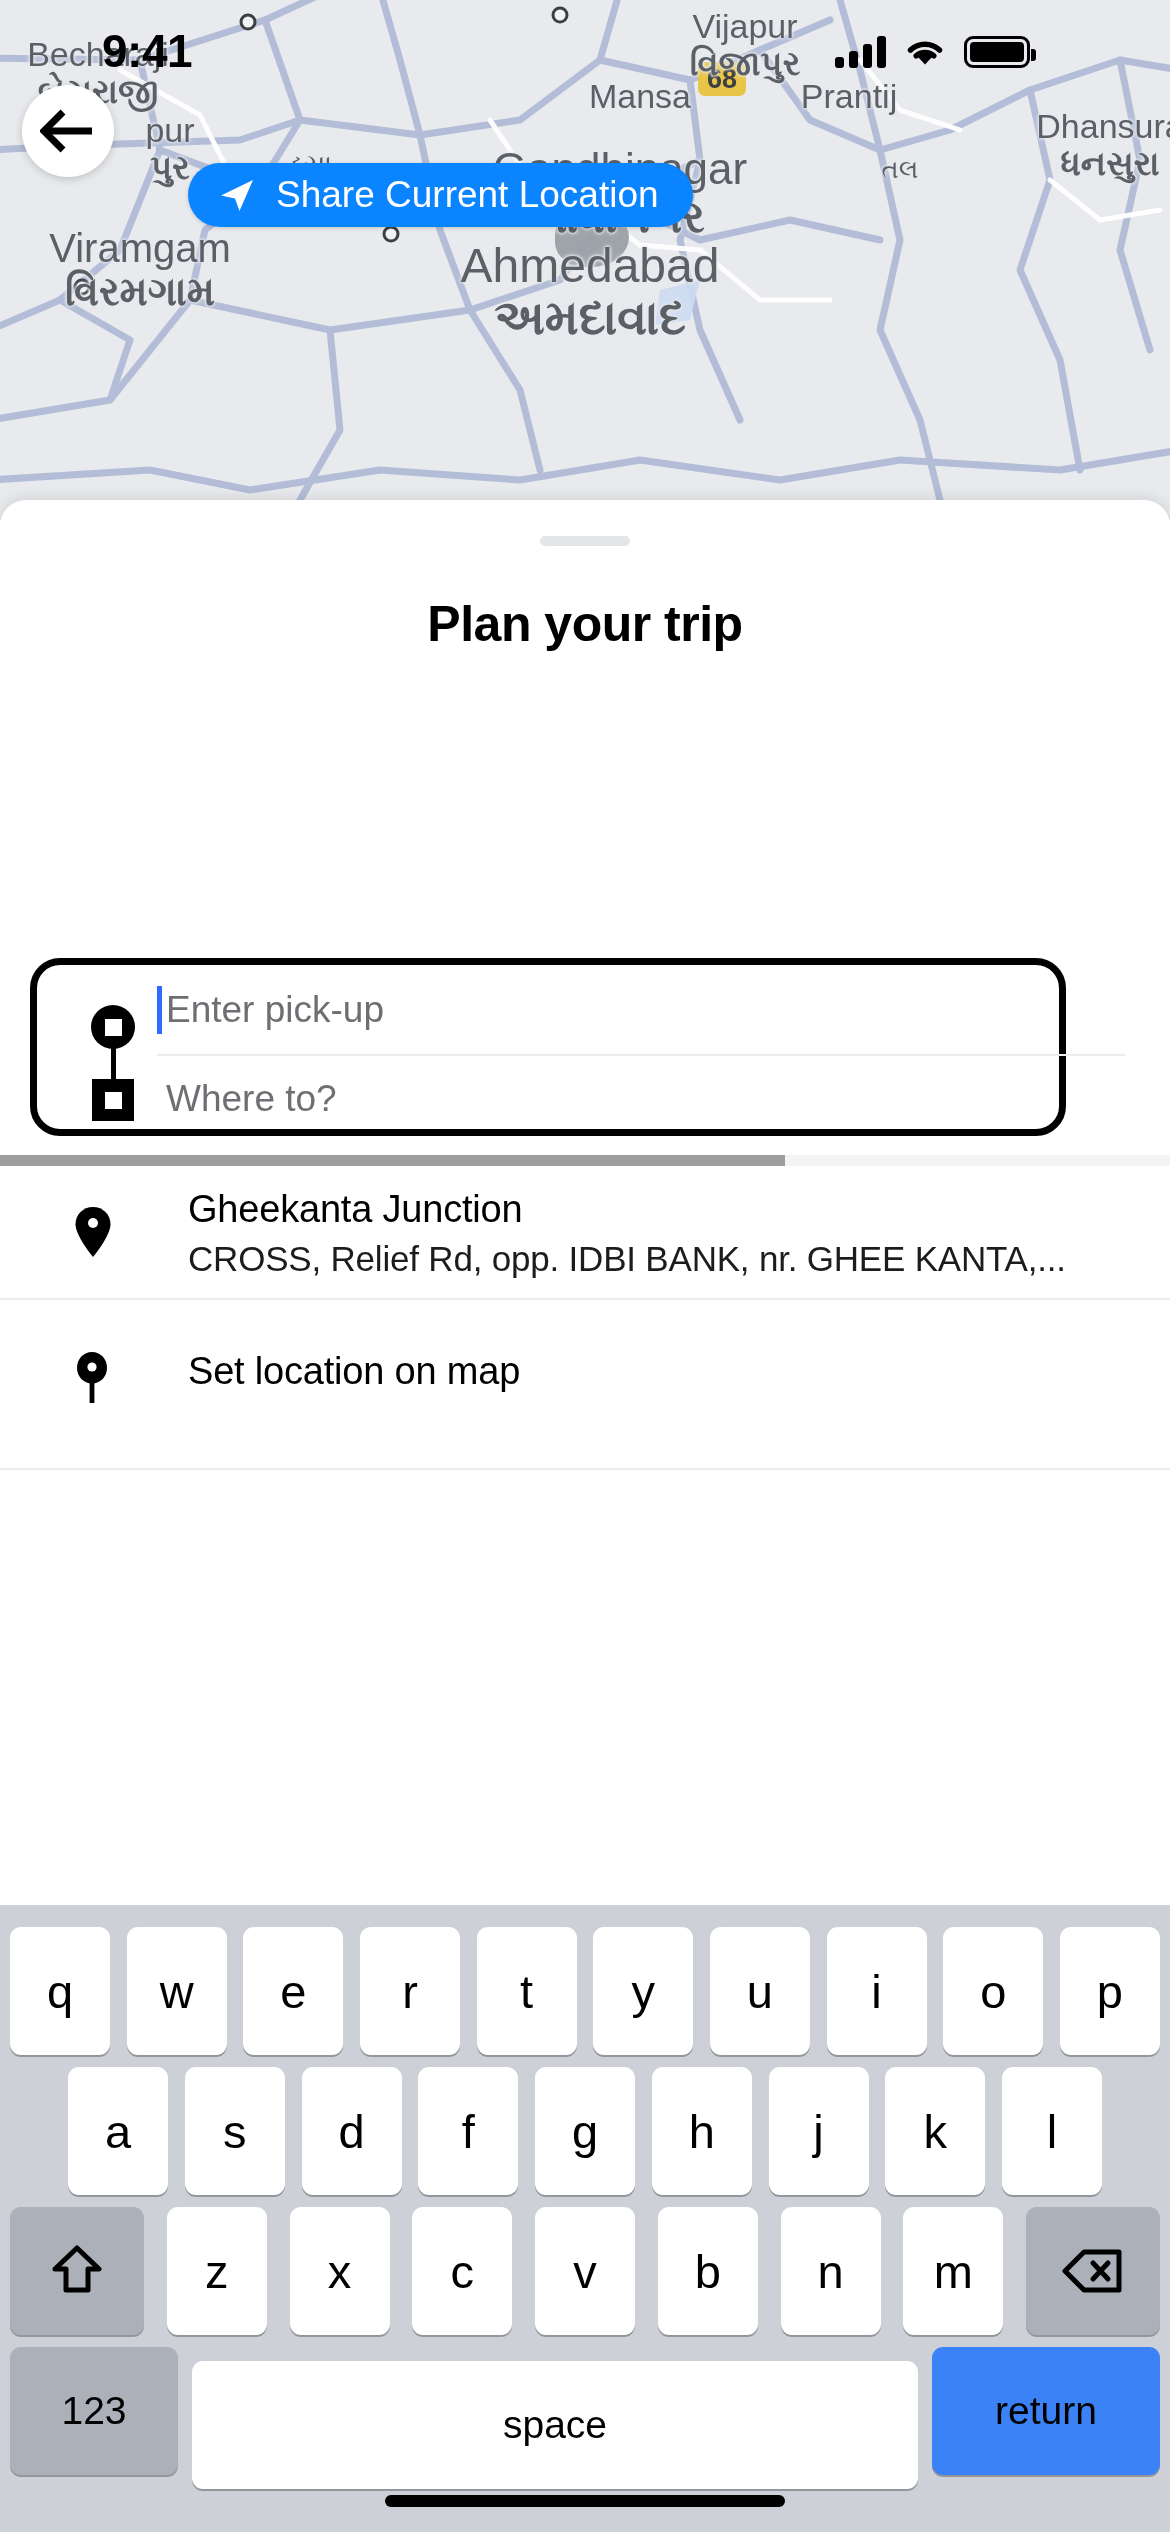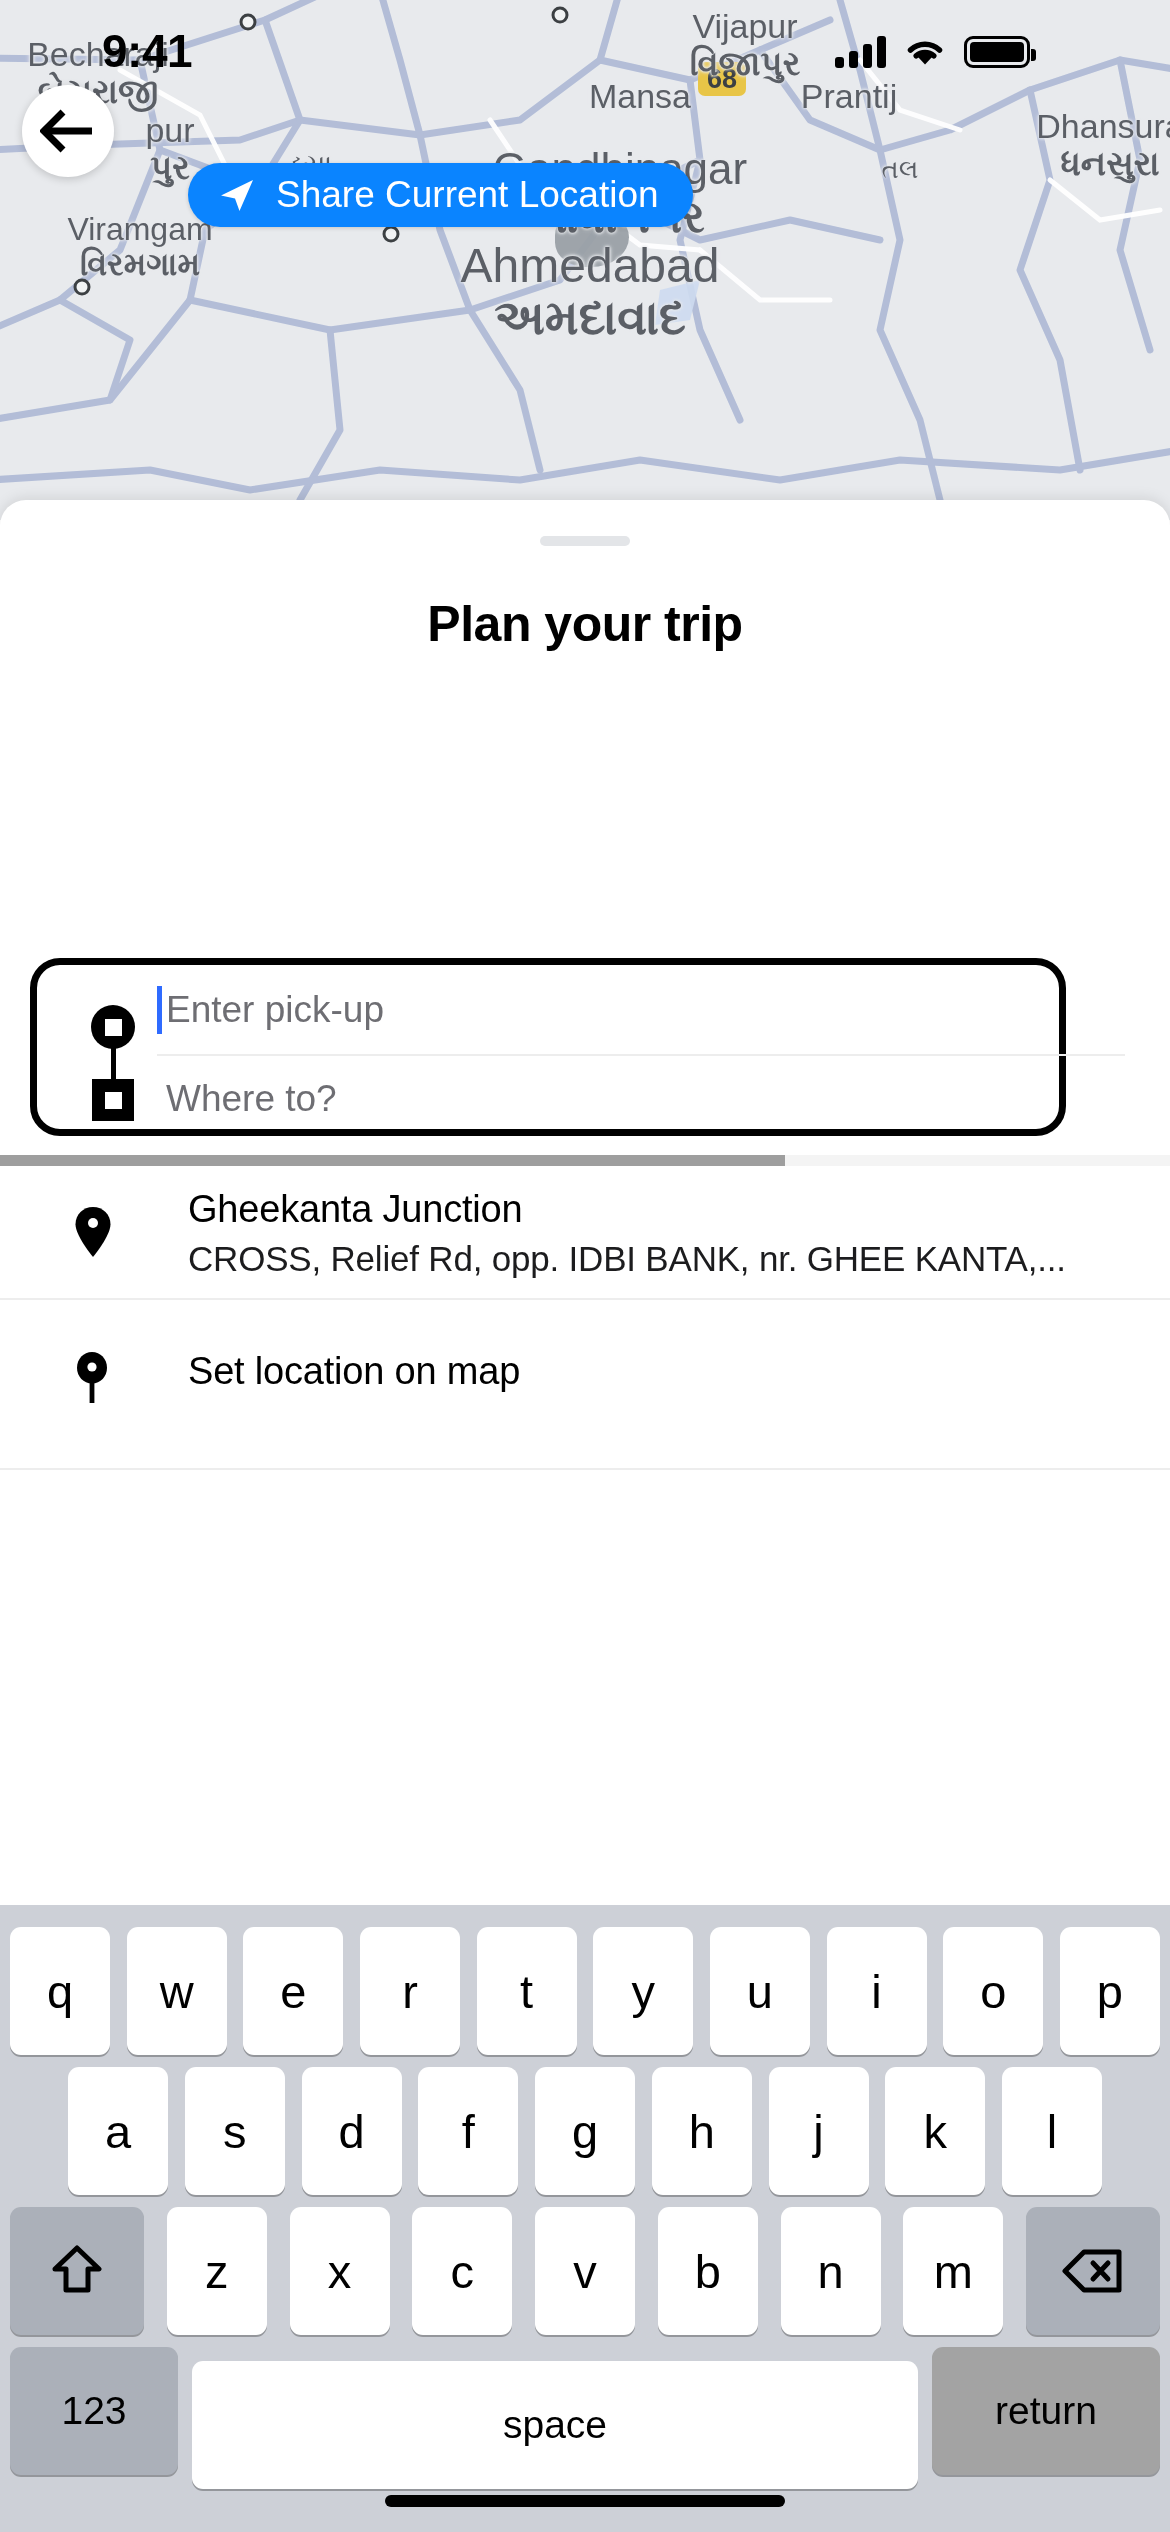--- a/index.html
+++ b/index.html
@@ -176,21 +176,21 @@
   .key {
     background:#ffffff; border-radius:11px;
     display:flex; align-items:center; justify-content:center;
     font-size:47px; color:#000; font-weight:400;
     box-shadow:0 2px 0 rgba(0,0,0,.28);
     width:100px; height:128px;
   }
   .key.wide-shift, .key.wide-del { background:#abb0b9; width:134px; }
   .key.k123 { background:#abb0b9; width:168px; font-size:39px; }
   .key.kspace { background:#fff; flex:1; margin:14px 14px; font-size:39px; }
-  .key.kreturn { background:#a3a3a3; width:228px; font-size:39px; }
+  .key.kreturn { background:#3b82f6; width:228px; font-size:39px; }
 
   
   #home-indicator {
     position:absolute; left:50%; transform:translateX(-50%);
     bottom:25px; width:400px; height:12px; border-radius:6px;
     background:#000; z-index:60;
   }
 </style>
 </head>
 <body>
@@ -262,21 +262,21 @@
       <span class="en">Prantij</span>
     </div>
     <div class="map-label" style="left:1110px; top:108px; font-size:34px;">
       <span class="en">Dhansura</span>
       <span class="gu">ધનસુરા</span>
     </div>
     <div class="map-label" style="left:620px; top:145px; font-size:44px;">
       <span class="en">Gandhinagar</span>
       <span class="gu">ગાંધીનગર</span>
     </div>
-    <div class="map-label" style="left:140px; top:212px; font-size:32px;">
+    <div class="map-label" style="left:140px; top:227px; font-size:40px;">
       <span class="en">Viramgam</span>
       <span class="gu">વિરમગામ</span>
     </div>
     <div class="map-label" style="left:590px; top:240px; font-size:48px;">
       <span class="en">Ahmedabad</span>
       <span class="gu">અમદાવાદ</span>
     </div>
     <div class="map-label" style="left:170px; top:112px; font-size:34px;">
       <span class="en">pur</span>
       <span class="gu">પુર</span>

